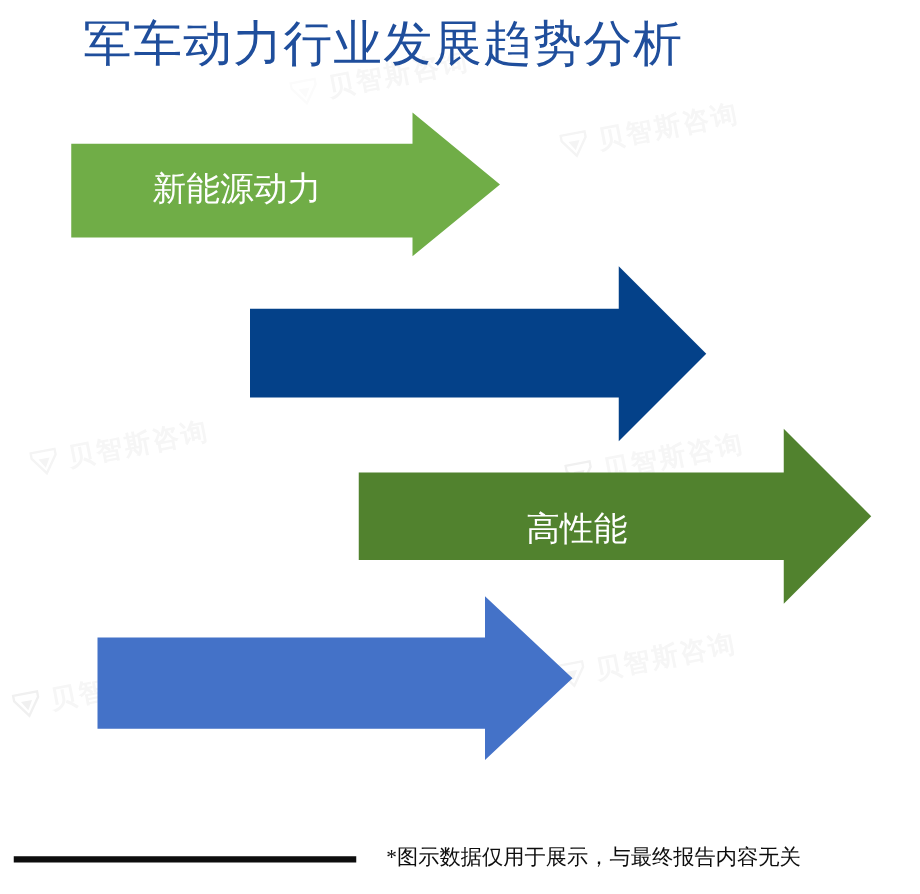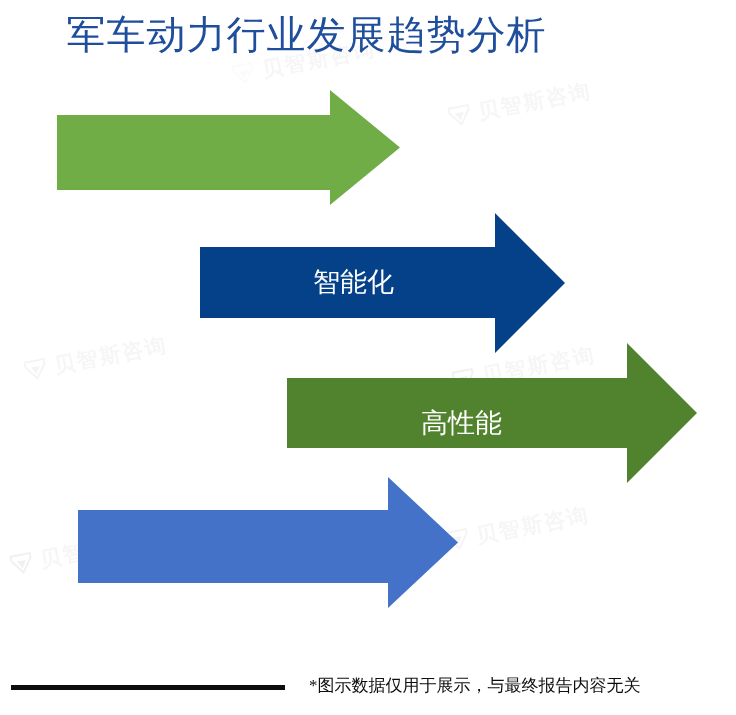--- a/index.html
+++ b/index.html
@@ -169,21 +169,21 @@
 
     <polygon points="57,115 330,115 330,90 400,147.5 330,205 330,190 57,190" fill="#70AD47"></polygon>
 
     <polygon points="200,247 495,247 495,213 565,283 495,353 495,318 200,318" fill="#044189"></polygon>
 
     <polygon points="287,378 627,378 627,343 697,413 627,483 627,448 287,448" fill="#51822E"></polygon>
 
     <polygon points="78,510 388,510 388,477 458,542.5 388,608 388,583 78,583" fill="#4472C8"></polygon>
   </svg>
 
-  <div class="arrow-label" style="left:313px; top:269px;">智能化</div>
+  <div class="arrow-label" style="left:122px; top:138px;">新能源动力</div>
   <div class="arrow-label" style="left:421px; top:400px;margin-top:10px;">高性能</div>
 
   <div id="footer">
     <div id="footer-rule"></div>
     <div id="footer-note">*图示数据仅用于展示，与最终报告内容无关</div>
   </div>
 
 </div>
 
 </body></html>

